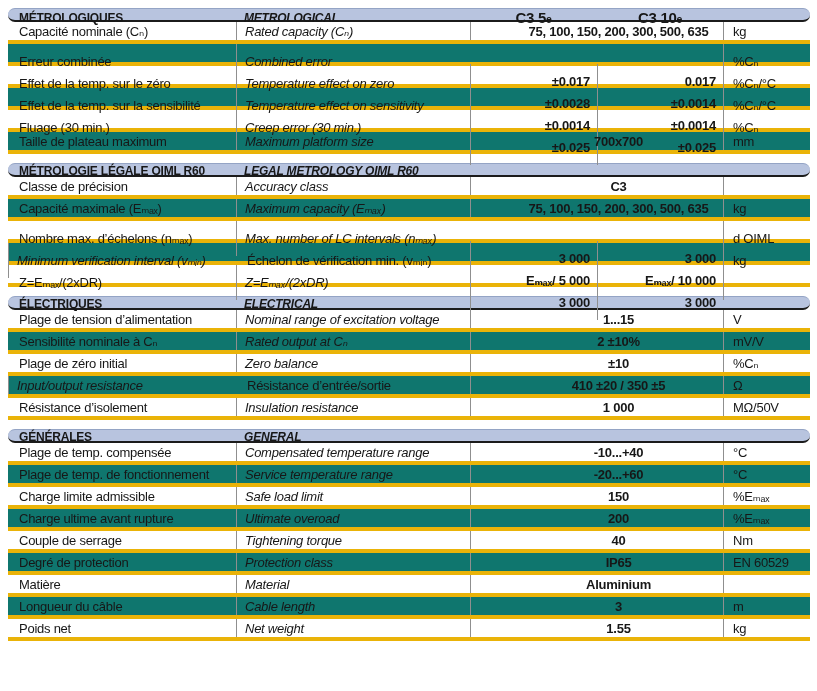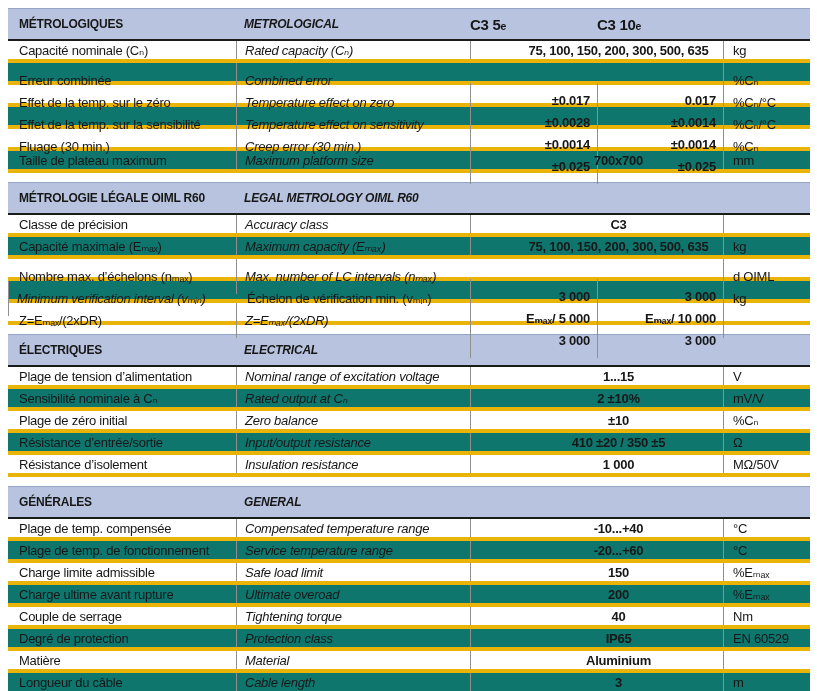--- a/index.html
+++ b/index.html
@@ -8,30 +8,31 @@
     width:817px; height:691px; box-sizing:border-box;
     padding:8px 7px 0 8px;
     font-family:"Liberation Sans","DejaVu Sans",sans-serif;
     color:#171717;
   }
   .sec + .sec { margin-top:9px; }
 
   .hdr {
     display:grid;
     grid-template-columns:228px 234px 127px 126px 87px;
-    height:33px; box-sizing:border-box;
+    height:14px; box-sizing:border-box;
     background:#b8c4df;
     border-top:1px solid #94a4c5;
     border-bottom:2px solid #1b1b1b;
     align-items:center;
+    border-radius:7px;
   }
   .h-fr { padding-left:11px; font-size:12px; font-weight:bold; letter-spacing:-0.2px; white-space:nowrap; }
   .h-en { padding-left:8px; font-size:12px; font-weight:bold; font-style:italic; letter-spacing:-0.2px; white-space:nowrap; }
   .h-en.wide { grid-column:2/6; }
-  .h-model { text-align:left; font-size:15px; font-weight:bold; letter-spacing:-0.3px; }
+  .h-model { text-align:center; font-size:15px; font-weight:bold; letter-spacing:-0.3px; }
   .h-model .msub { font-size:10.5px; }
 
   .row {
     display:grid;
     grid-template-columns:228px 234px 127px 126px 87px;
     height:22px; box-sizing:border-box;
     border-bottom:4px solid #eab308;
     font-size:13px; letter-spacing:-0.25px;
   }
   .row.alt { background:#0f766e; }
@@ -157,22 +158,22 @@
       <div class="c vspan">2 ±10%</div>
       <div class="c u">mV/V</div>
     </div>
     <div class="row">
       <div class="c fr">Plage de zéro initial</div>
       <div class="c en">Zero balance</div>
       <div class="c vspan">±10</div>
       <div class="c u">%Cₙ</div>
     </div>
     <div class="row alt">
+      <div class="c en">Input/output resistance</div>
       <div class="c fr">Résistance d’entrée/sortie</div>
-      <div class="c en">Input/output resistance</div>
       <div class="c vspan">410 ±20 / 350 ±5</div>
       <div class="c u">Ω</div>
     </div>
     <div class="row">
       <div class="c fr">Résistance d’isolement</div>
       <div class="c en">Insulation resistance</div>
       <div class="c vspan">1 000</div>
       <div class="c u">MΩ/50V</div>
     </div>
   </div>

